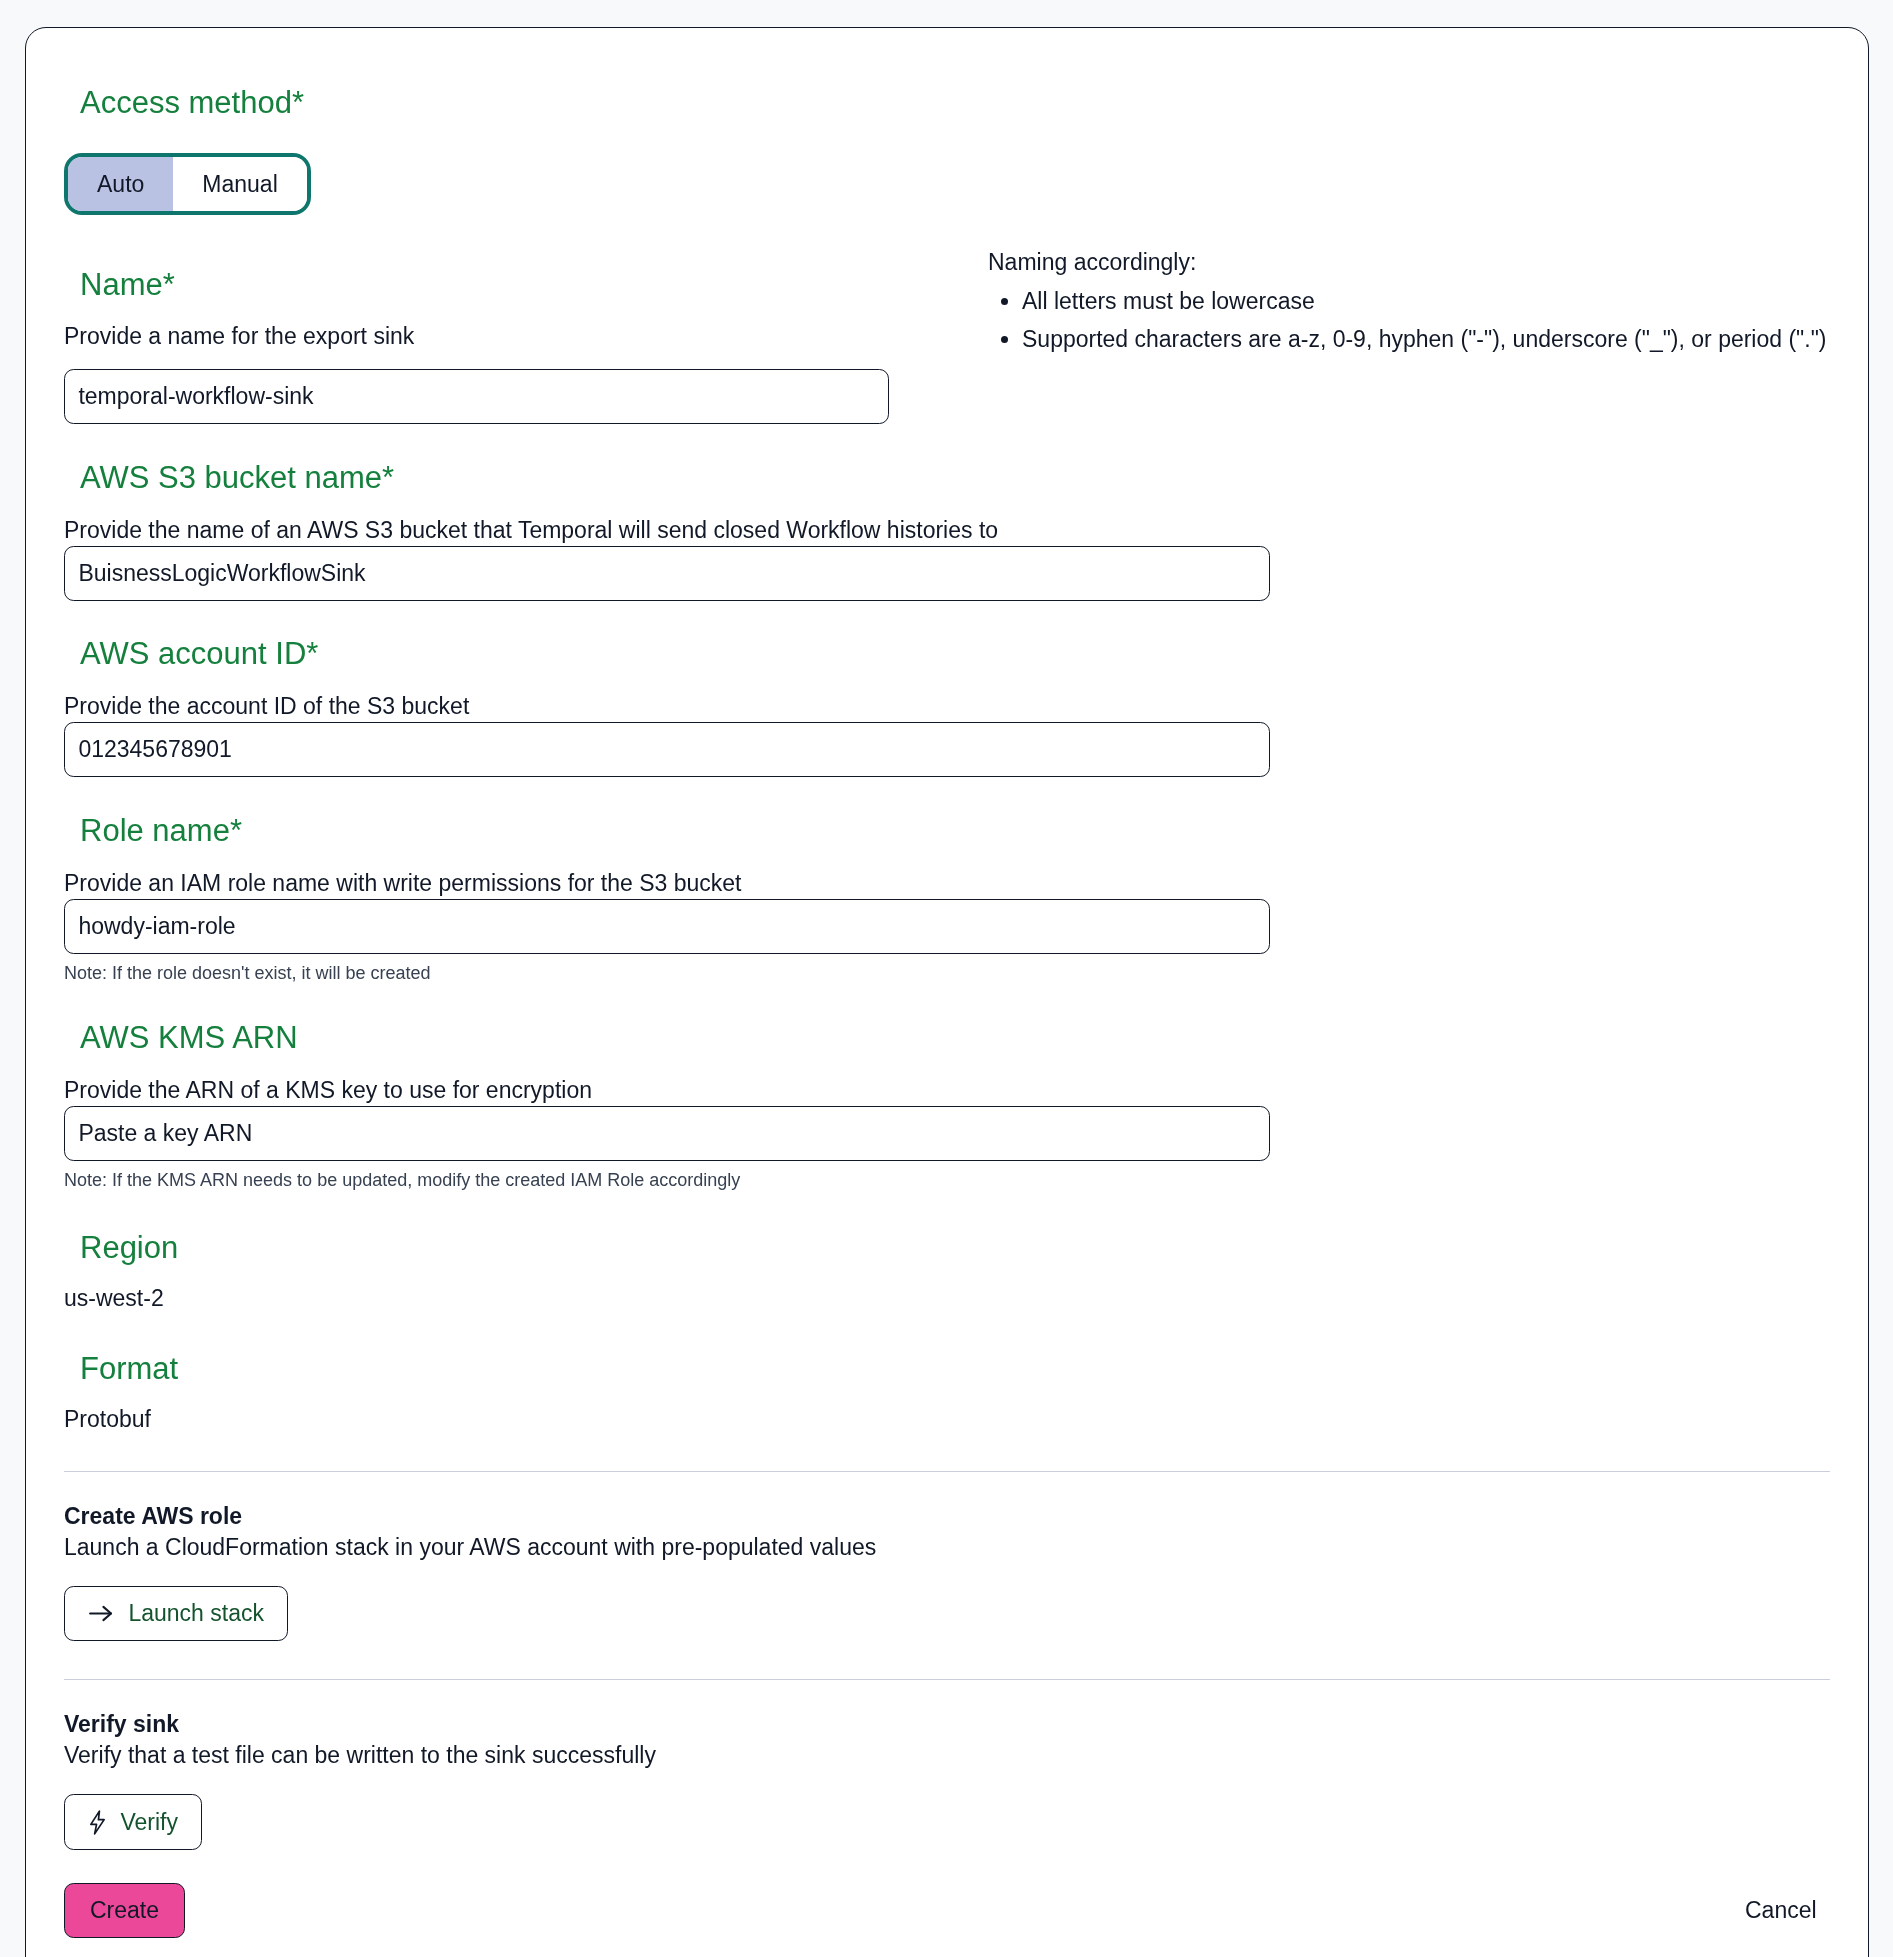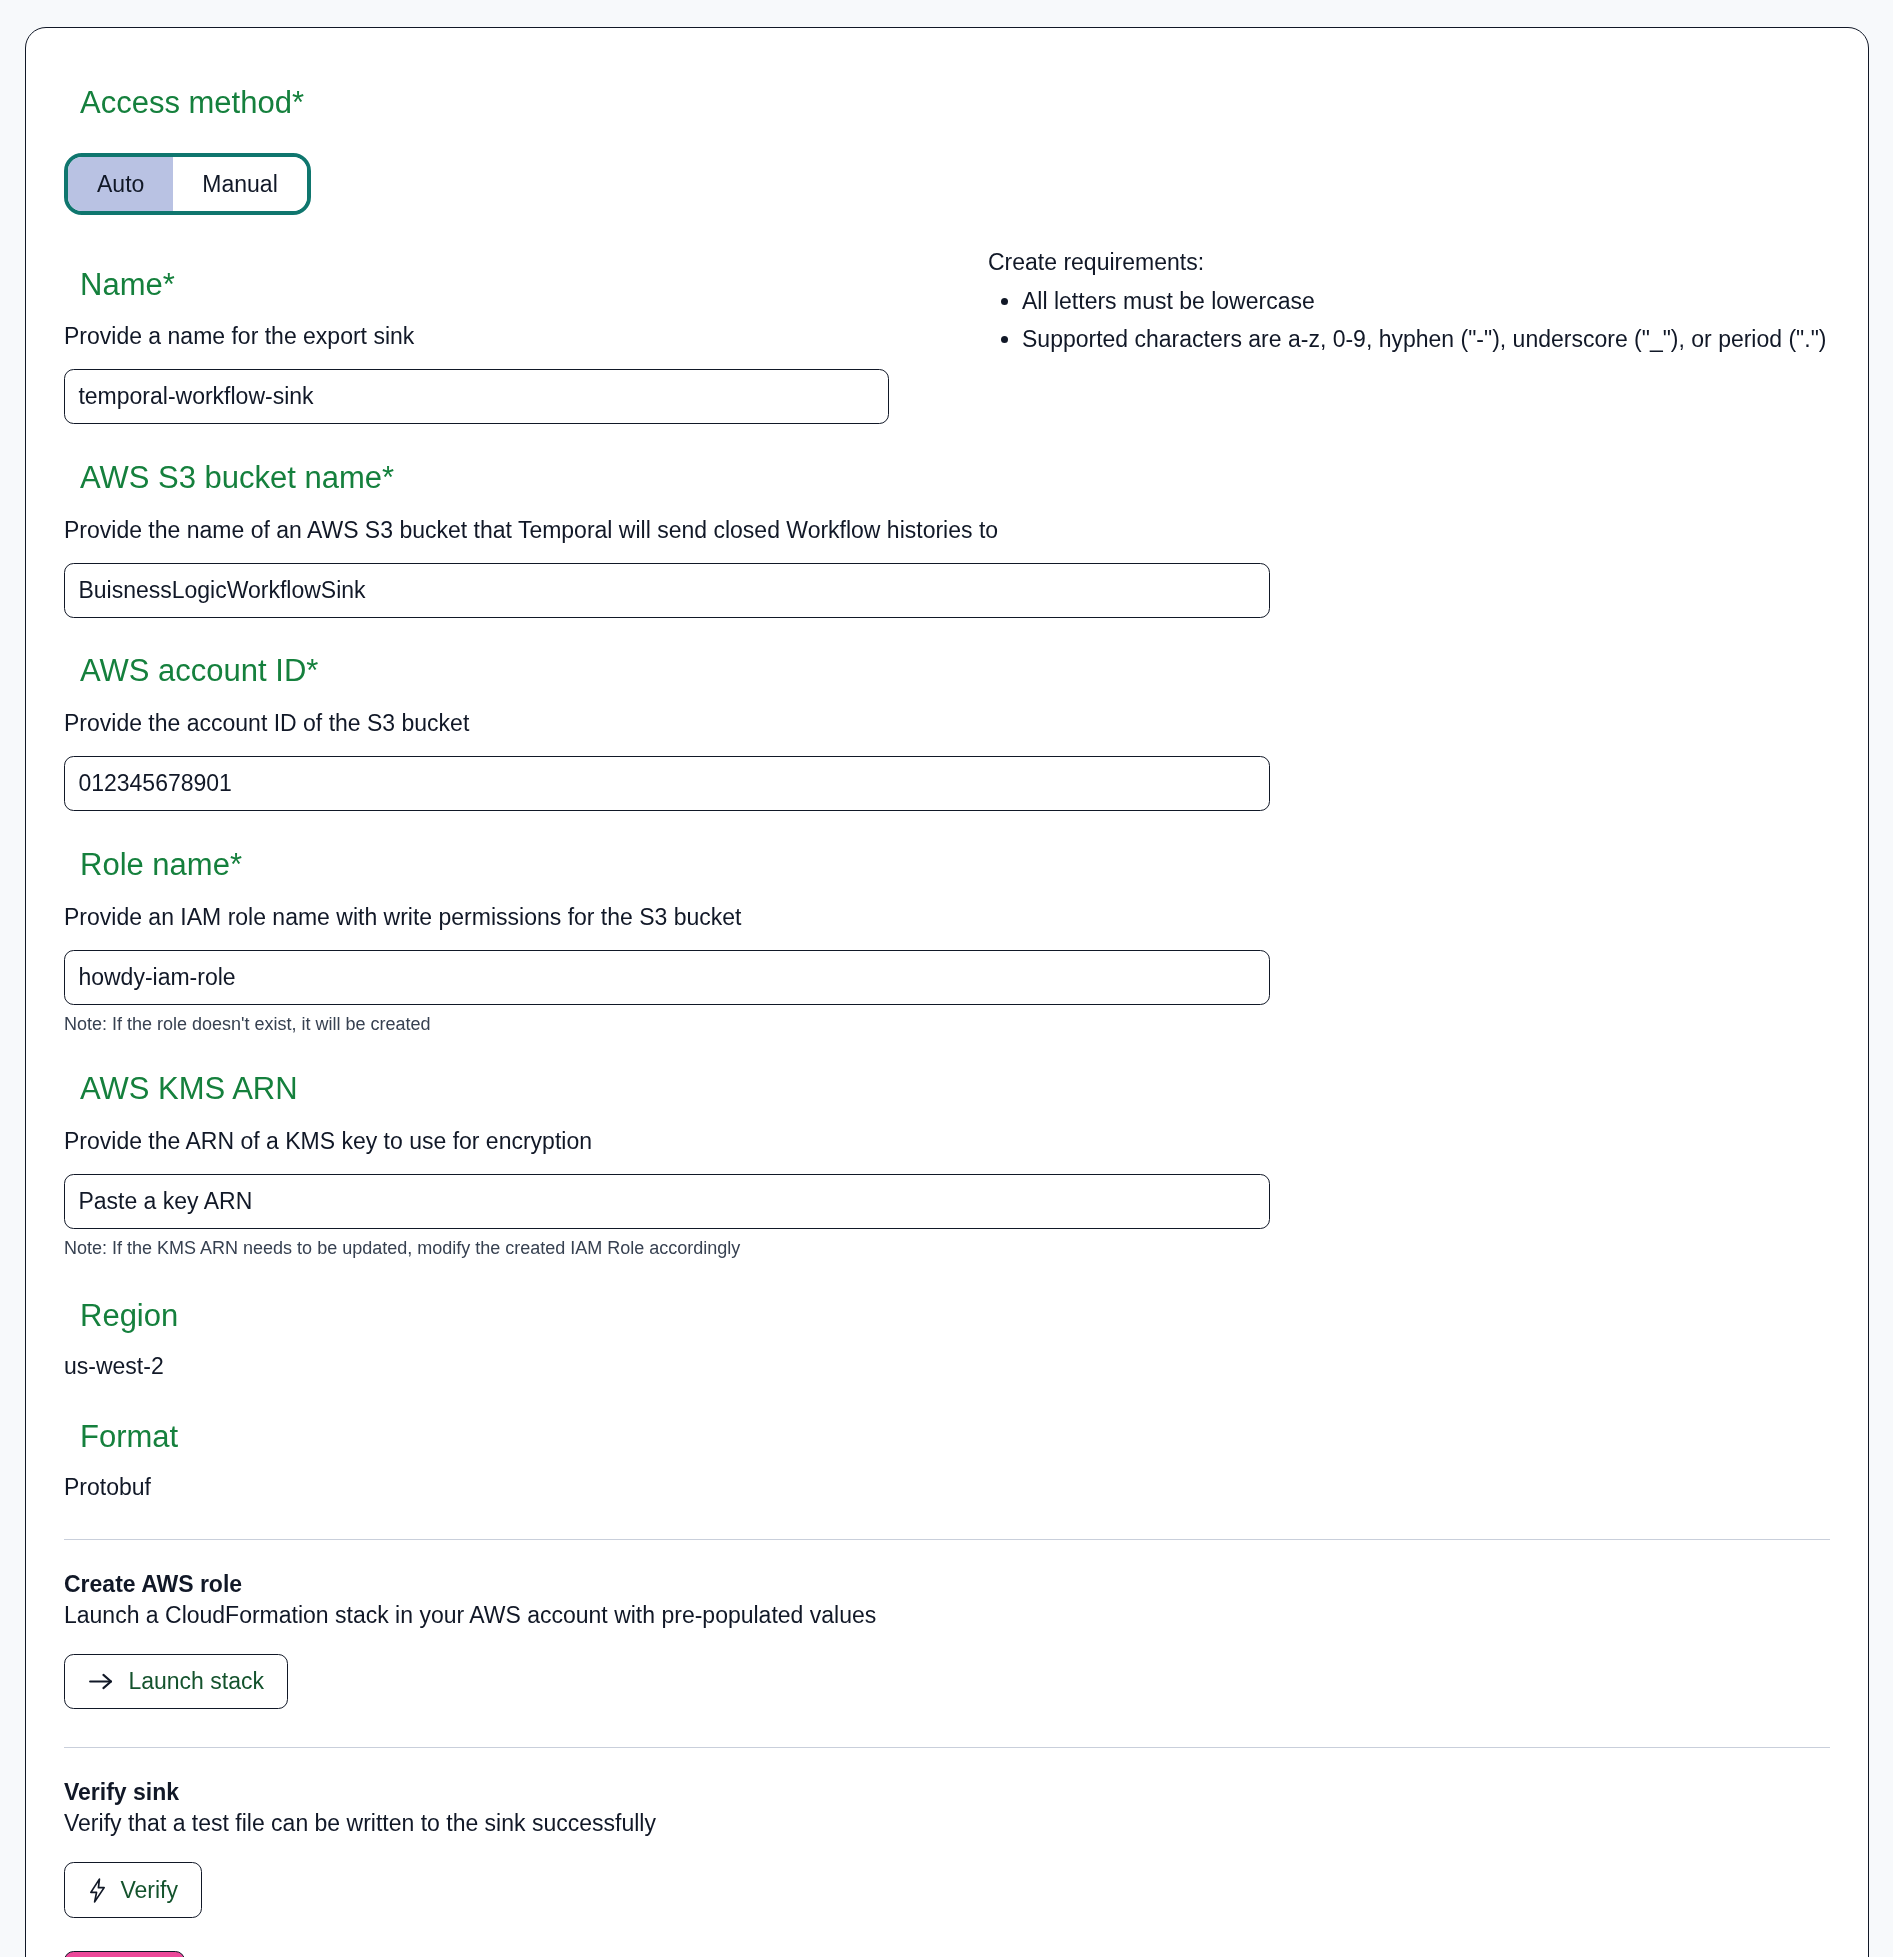--- a/index.html
+++ b/index.html
@@ -70,21 +70,21 @@
     padding: 13.4px 13.4px;
     border: 1.4px solid #111827;
     border-radius: 9.6px;
     background: #ffffff;
     outline: none;
     height: 55px;
   }
   input::placeholder { color: #111827; opacity: 1; }
 
   .input-name { width: 825px; margin-top: 17px; }
-  .input-wide { width: 1206px; margin-top: 17px; }
+  .input-wide { width: 1206px; margin-top: 0; }
 
   .top-row {
     display: flex;
     gap: 25px;
     align-items: flex-start;
     margin-top: 32.5px;
   }
   .top-left { width: 899px; flex: 0 0 auto; }
   .top-right { flex: 1 1 auto; padding-top: 1.9px; }
   .req-title { font-size: 23px; margin: 0 0 7.6px 0; }
@@ -163,21 +163,21 @@
     </div>
   </div>
 
   <div class="top-row">
     <div class="top-left">
       <p class="label">Name*</p>
       <p class="desc">Provide a name for the export sink</p>
       <input type="text" class="input-name" value="temporal-workflow-sink" style="">
     </div>
     <div class="top-right">
-      <p class="req-title">Create requirements:</p>
+      <p class="req-title">Naming accordingly:</p>
       <ul class="reqs">
         <li>All letters must be lowercase</li>
         <li>Supported characters are a-z, 0-9, hyphen ("-"), underscore ("_"), or period (".")</li>
       </ul>
     </div>
   </div>
 
   <div class="field-group">
     <p class="label">AWS S3 bucket name*</p>
     <p class="desc">Provide the name of an AWS S3 bucket that Temporal will send closed Workflow histories to</p>

